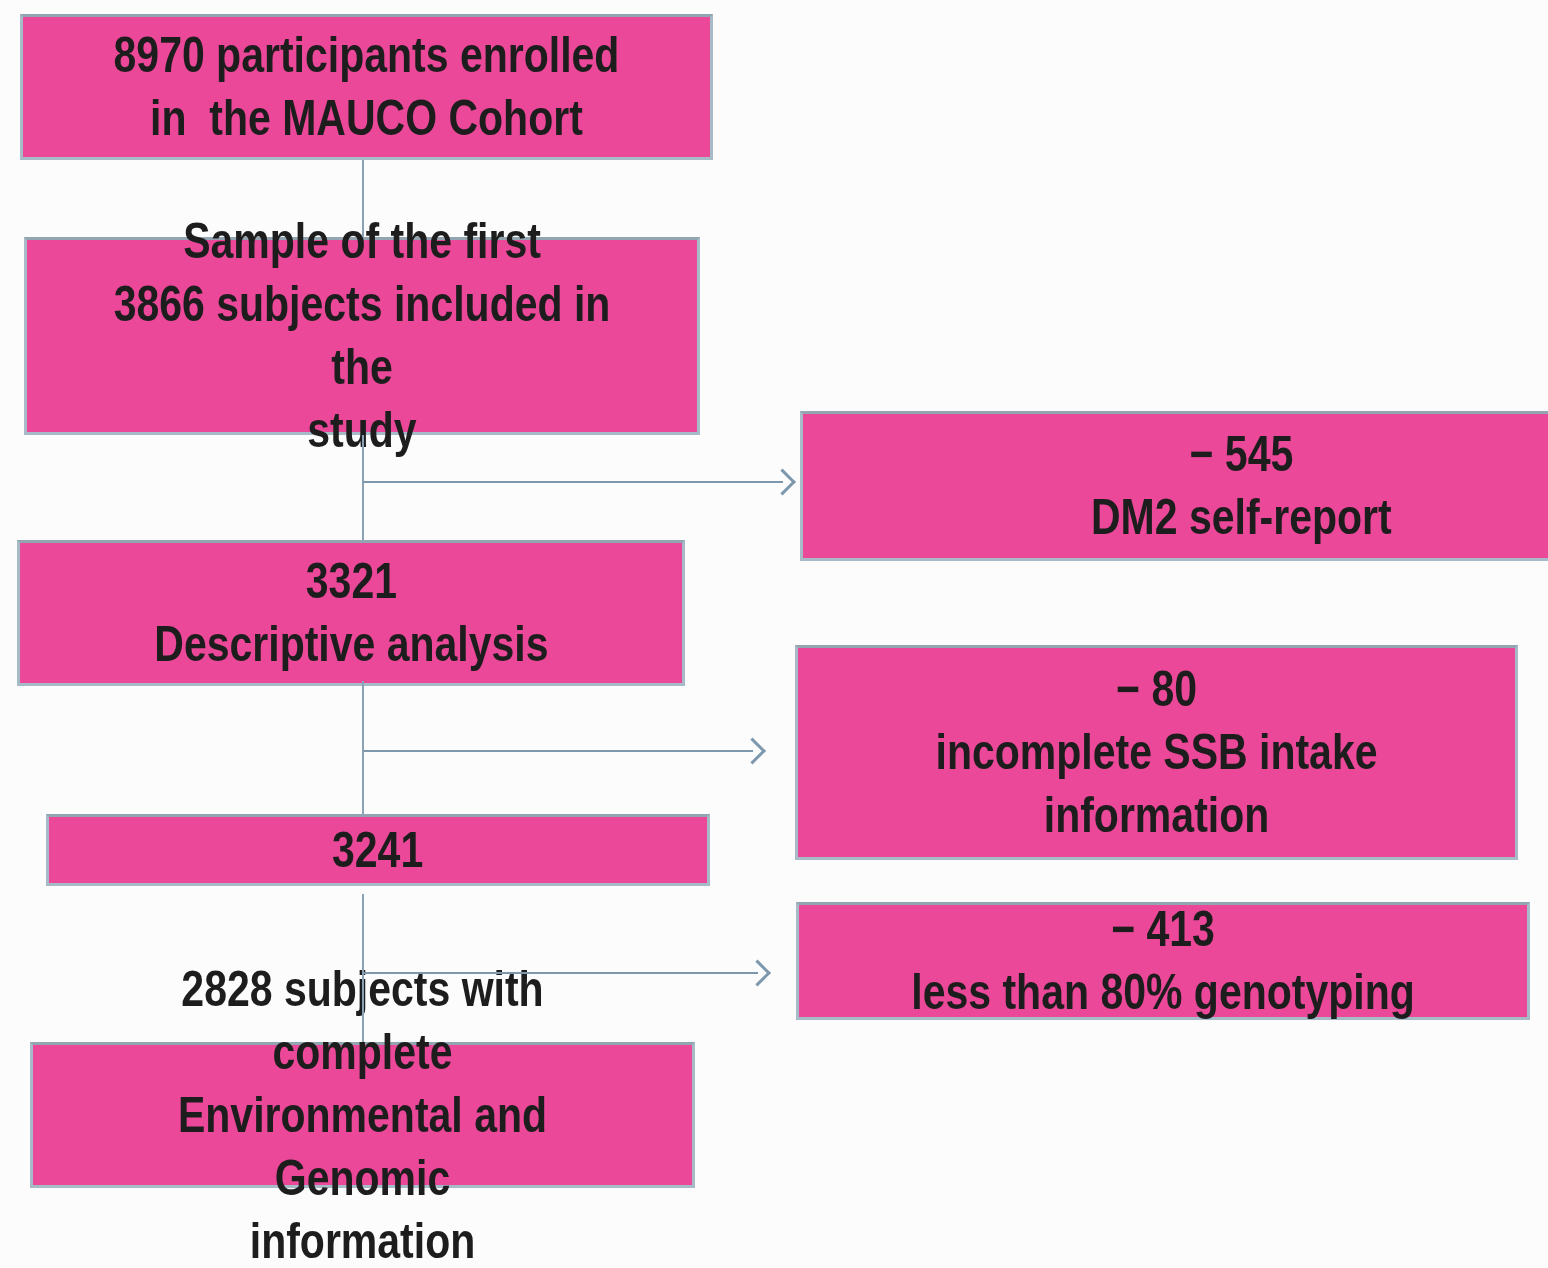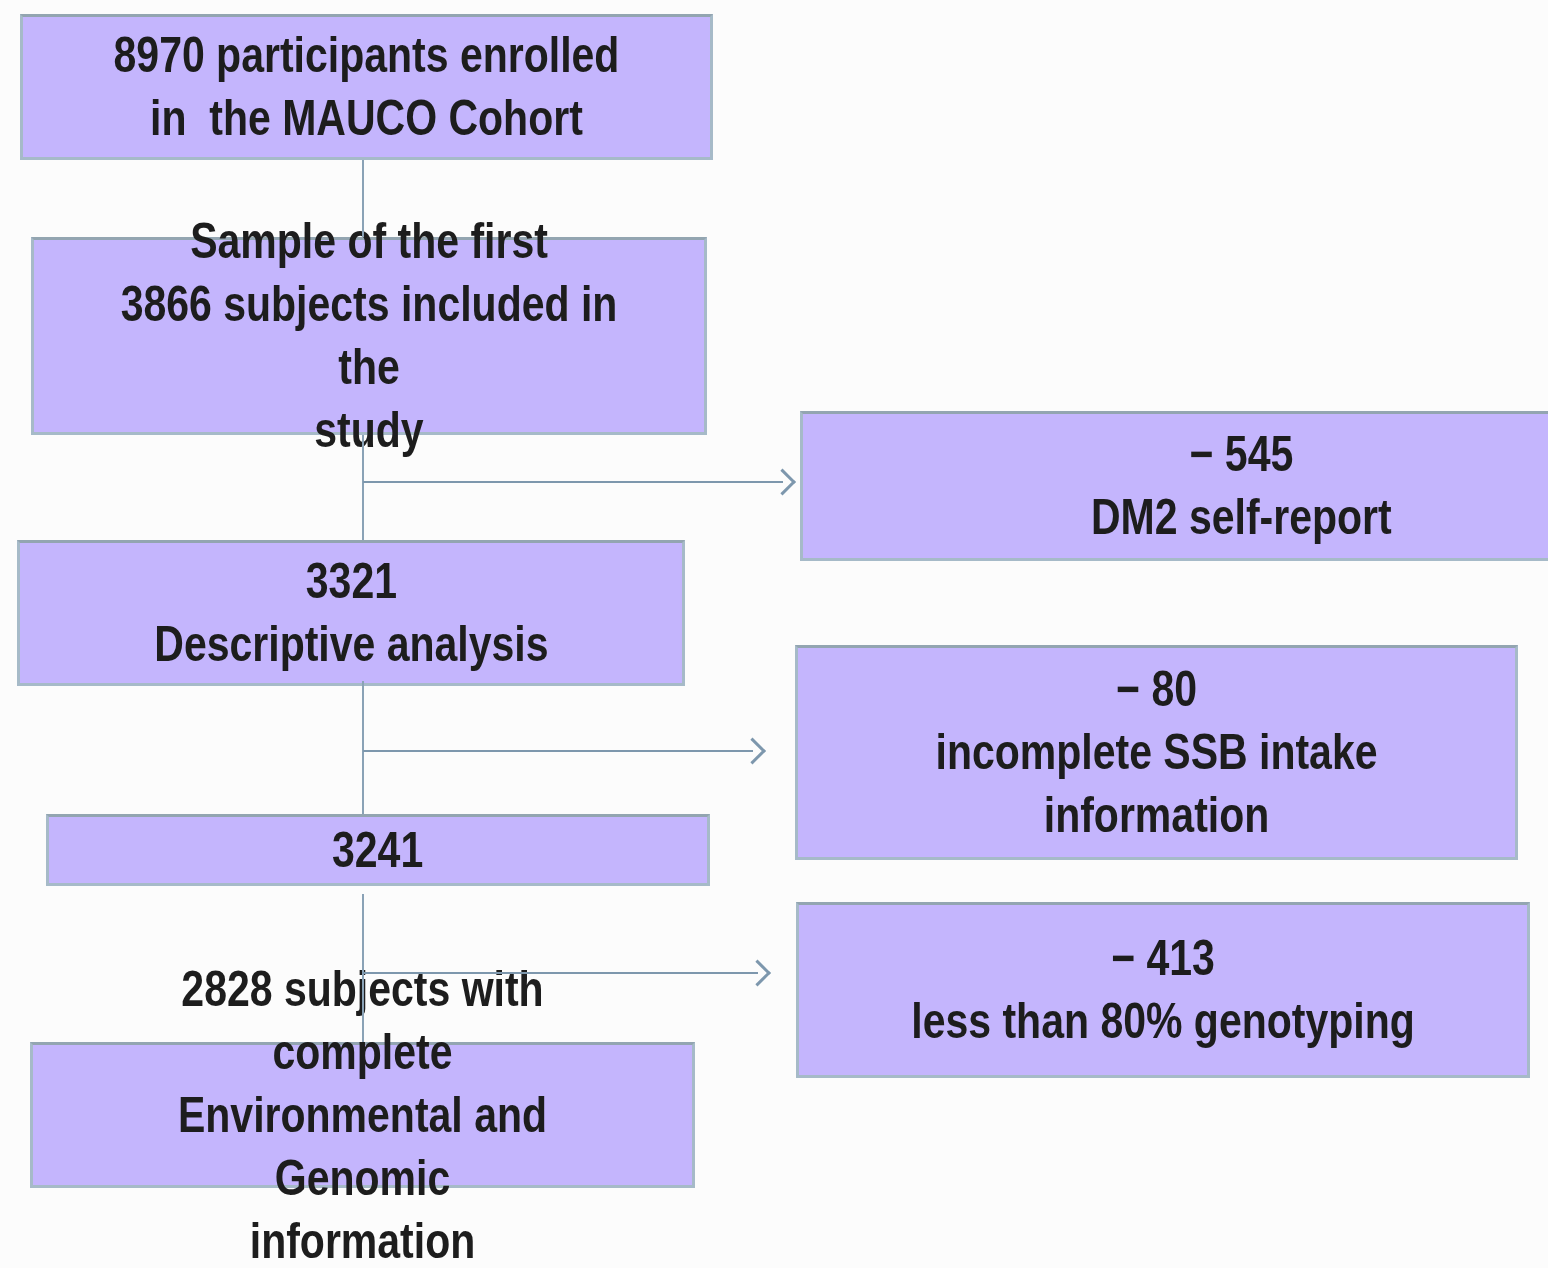--- a/index.html
+++ b/index.html
@@ -11,21 +11,21 @@
     position: relative;
     width: 1548px;
     height: 1268px;
     background: #fcfcfc;
     font-family: "Liberation Sans", "DejaVu Sans", sans-serif;
     overflow: hidden;
   }
   .fbox {
     position: absolute;
     box-sizing: border-box;
-    background: #c4b5fd;
+    background: #ec4899;
     border: 3px solid #a6bac8;
     border-top-color: #93a5b1;
     display: flex;
     align-items: center;
     justify-content: center;
     text-align: center;
   }
   .lbl {
     display: block;
     white-space: pre-line;
@@ -62,21 +62,21 @@
 </head>
 <body>
 
 <div class="canvas">
 
   <div class="fbox" style="left:20px;top:14px;width:693px;height:146px">
     <span class="lbl">8970 participants enrolled
 in &nbsp;the MAUCO Cohort</span>
   </div>
 
-  <div class="fbox" style="left:31px;top:237px;width:676px;height:198px">
+  <div class="fbox" style="left:24px;top:237px;width:676px;height:198px">
     <span class="lbl">Sample of the first
 3866 subjects included in the
 study</span>
   </div>
 
   <div class="fbox" style="left:17px;top:540px;width:668px;height:146px">
     <span class="lbl">3321
 Descriptive analysis</span>
   </div>
 
@@ -94,21 +94,21 @@
     <span class="lbl">− 545
 DM2 self-report</span>
   </div>
 
   <div class="fbox" style="left:795px;top:645px;width:723px;height:215px">
     <span class="lbl">− 80
 incomplete SSB intake
 information</span>
   </div>
 
-  <div class="fbox" style="left:796px;top:902px;width:734px;height:176px">
+  <div class="fbox" style="left:796px;top:902px;width:734px;height:118px">
     <span class="lbl">− 413
 less than 80% genotyping</span>
   </div>
 
   <div class="vline" style="left:362px;top:160px;height:77px"></div>
   <div class="vline" style="left:362px;top:435px;height:105px"></div>
   <div class="vline" style="left:362px;top:681px;height:133px"></div>
   <div class="vline" style="left:362px;top:894px;height:148px"></div>
 
   <div class="arrow" style="left:363px;top:481px;width:420px"></div>

